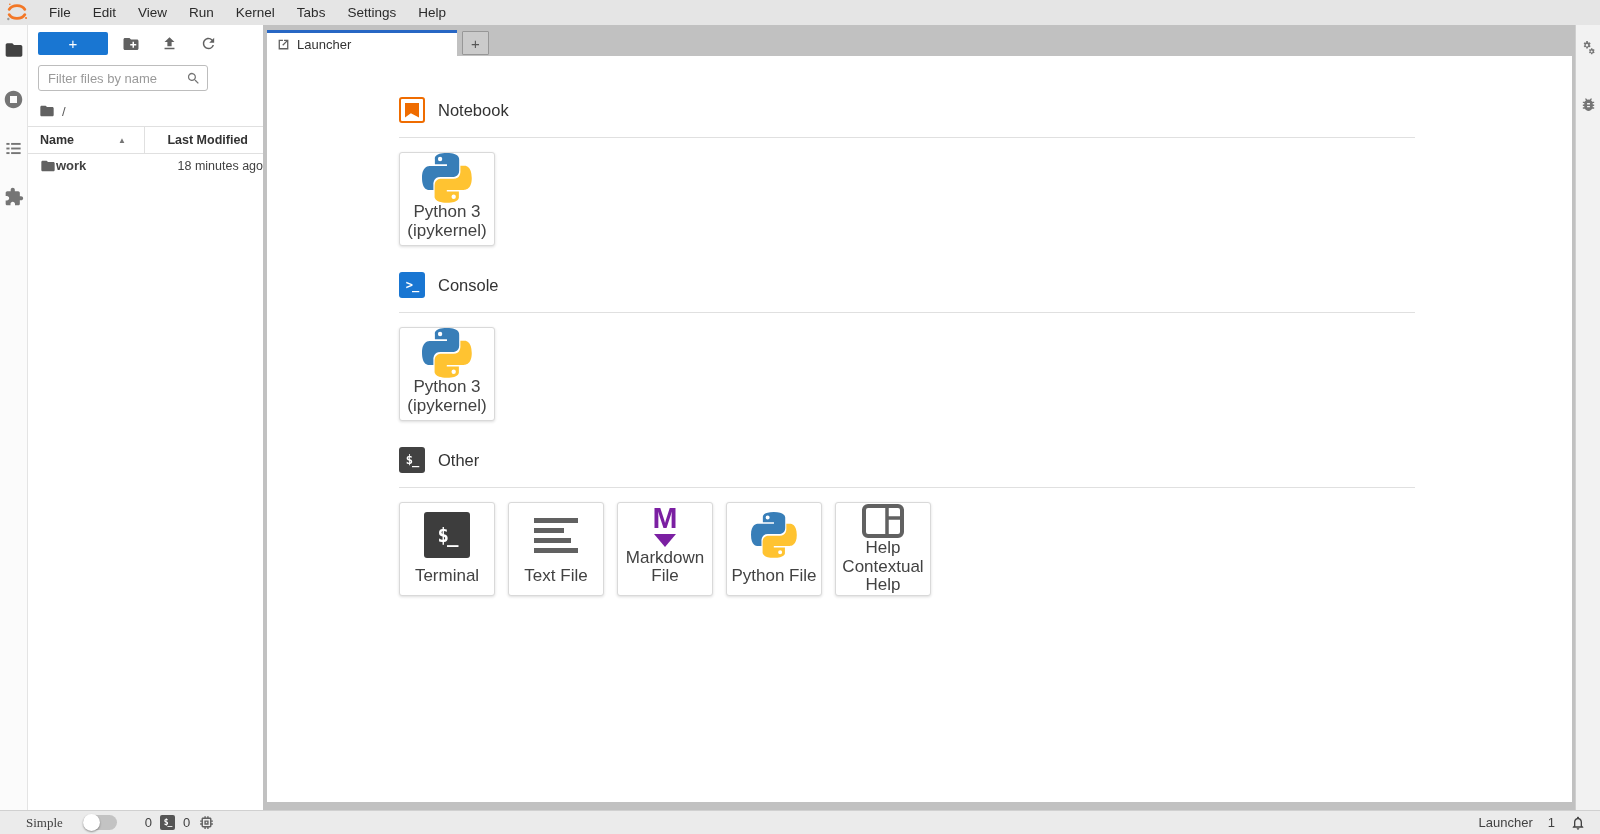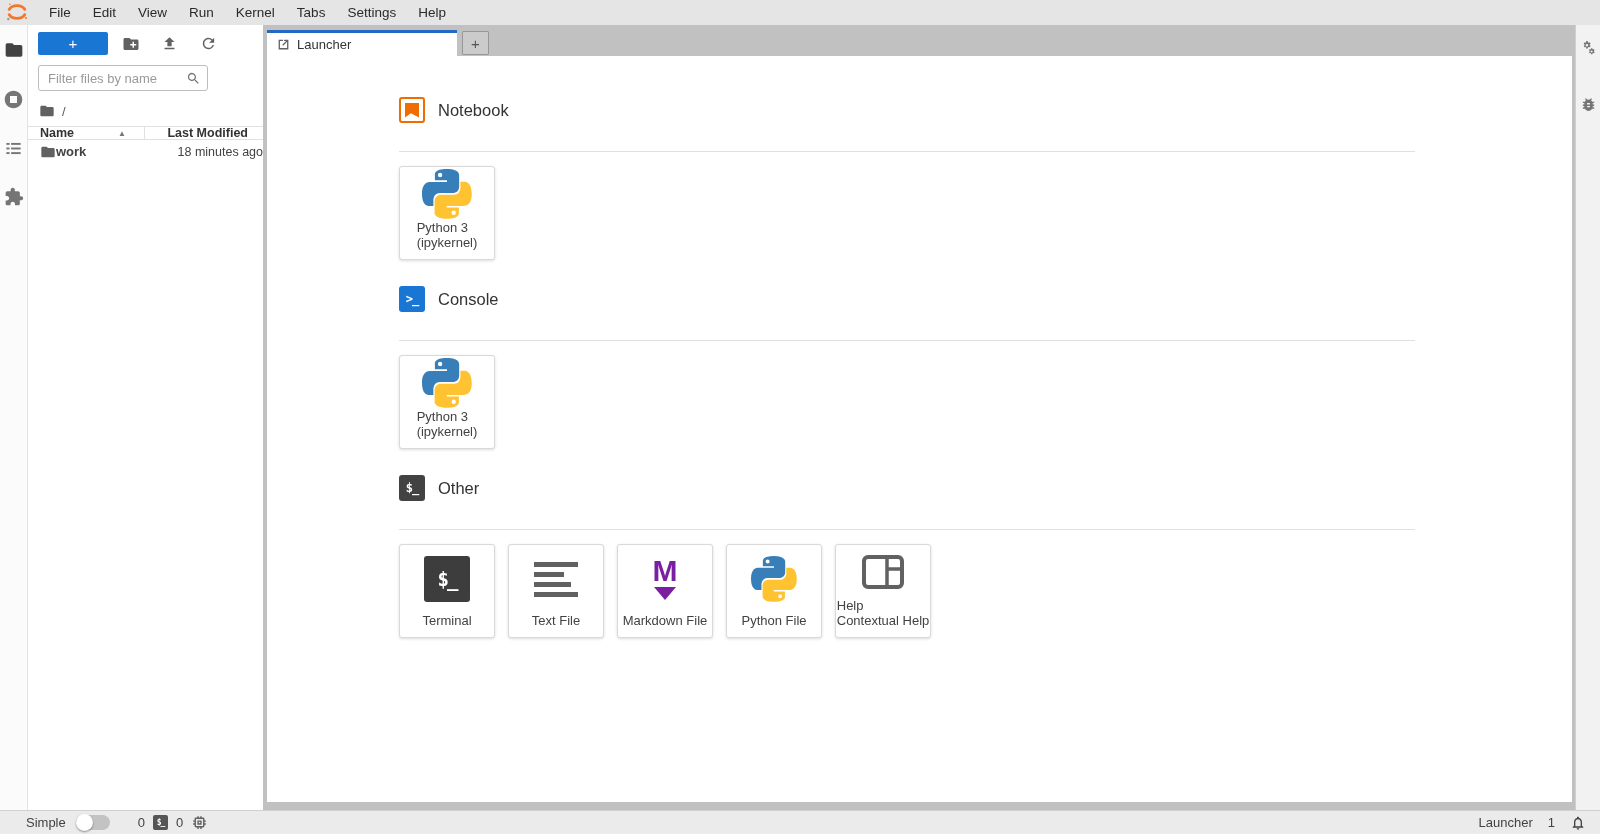--- a/index.html
+++ b/index.html
@@ -43,21 +43,21 @@
     width:170px; height:26px; border:1px solid #bdbdbd; border-radius:3px;
     display:flex; align-items:center; padding:0 6px 0 9px; background:#fff;
   }
   .fb-filter input {
     border:none; outline:none; flex:1; font-size:13px; color:#4d7c0f; min-width:0;
     font-family:"Liberation Sans", sans-serif;
   }
   .fb-filter input::placeholder { color:#9a9a9a; }
   .breadcrumb { display:flex; align-items:center; gap:7px; padding:6px 10px 7px 11px; color:#5a5a5a; font-size:13px; }
   .fb-head {
-    display:flex; align-items:center; height:14px;
+    display:flex; align-items:center; height:28px;
     border-top:1px solid #e0e0e0; border-bottom:1px solid #e0e0e0;
     font-size:12.5px; font-weight:700; color:#333;
   }
   .fb-head .col-name { flex:1; display:flex; align-items:center; padding-left:12px; border-right:1px solid #e0e0e0; height:100%; }
   .sort-caret { margin-left:44px; color:#757575; font-size:8px; }
   .fb-head .col-mod { width:118px; text-align:right; padding-right:15px; }
   .fb-row { display:flex; align-items:center; height:24px; font-size:13px; color:#424242; cursor:pointer; }
   .fb-row .row-name { flex:1; display:flex; align-items:flex-start; padding-left:12px;font-weight:bold; }
   .fb-row .row-mod { width:128px; text-align:right; font-size:12.5px; }
 
@@ -72,30 +72,30 @@
     display:flex; align-items:center; gap:7px; padding-left:10px; font-size:13px; color:#333; cursor:pointer;
   }
   .add-tab {
     width:27px; height:24px; background:#cbcbcb; border:1px solid #979797; border-radius:1px;
     display:flex; align-items:center; justify-content:center;
     font-size:15px; color:#555; cursor:pointer; margin-bottom:1px;
   }
   .dock-content { flex:1 1 auto; background:#fff; overflow:hidden; }
   .launcher-body { padding:41px 0 0 132px; }
   .launcher-section { width:1016px; margin-bottom:26px; }
-  .section-head { display:flex; align-items:center; gap:13px; padding-bottom:28px; border-bottom:1px solid #e0e0e0; }
+  .section-head { display:flex; align-items:center; gap:13px; padding-bottom:14px; border-bottom:1px solid #e0e0e0; }
   .section-title { font-size:16.5px; color:#333; }
   .cards { display:flex; gap:13px; margin-top:14px; }
   .card {
     width:96px; height:94px; background:#fff; border:1px solid #d9d9d9; border-radius:3px;
     box-shadow:0 1px 3px rgba(0,0,0,.14);
     display:flex; flex-direction:column; align-items:center; cursor:pointer;
   }
   .card-icon { flex:1; display:flex; align-items:center; justify-content:center; width:100%; }
-  .card-label { font-size:13px; line-height:1.1; color:#424242; text-align:left; padding-bottom:9px; }
+  .card-label { font-size:17px; line-height:1.1; color:#424242; text-align:center; padding-bottom:9px; }
 
   
   .sq-icon { width:26px; height:26px; border-radius:3px; display:flex; align-items:center; justify-content:center; }
   .notebook-sq { border:2px solid #ef6c00; background:#fff; }
   .notebook-inner { width:14px; height:15px; background:#ef6c00;
     clip-path:polygon(0 0,100% 0,100% 100%,42% 72%,0 100%); }
   .console-sq { background:#1976d2; color:#fff; font-family:"DejaVu Sans Mono", monospace; font-weight:700; font-size:12px; letter-spacing:-1px; }
   .other-sq { background:#424242; color:#fff; font-family:"DejaVu Sans Mono", monospace; font-weight:700; font-size:12px; letter-spacing:-1px; }
 
   .terminal-big {
@@ -113,21 +113,21 @@
   .right-strip {
     width:25px; flex:0 0 25px; background:#f2f2f2; border-left:1px solid #cfcfcf;
     display:flex; flex-direction:column; align-items:center; padding-top:12px; gap:34px;
   }
 
   
   .statusbar {
     height:24px; flex:0 0 24px; background:#ebebeb; border-top:1px solid #d0d0d0;
     display:flex; align-items:center; padding:0 14px 0 26px; font-size:13px; color:#424242;
   }
-  .sb-left { display:flex; align-items:flex-end; gap:10px; }
+  .sb-left { display:flex; align-items:flex-start; gap:20px;font-family:Liberation Serif, serif; }
   .toggle { width:34px; height:15px; background:#c3c3c3; border-radius:8px; position:relative; cursor:pointer; }
   .toggle-knob {
     width:17px; height:17px; border-radius:50%; background:#fff; position:absolute; left:0; top:-1px;
     box-shadow:0 1px 2px rgba(0,0,0,.4);
   }
   .sb-counts { display:flex; align-items:center; gap:8px; margin-left:28px; }
   .mini-term {
     width:15px; height:15px; background:#555; border-radius:2px; color:#fff;
     font-family:"DejaVu Sans Mono", monospace; font-size:8px; font-weight:700;
     display:flex; align-items:center; justify-content:center; letter-spacing:-1px;

